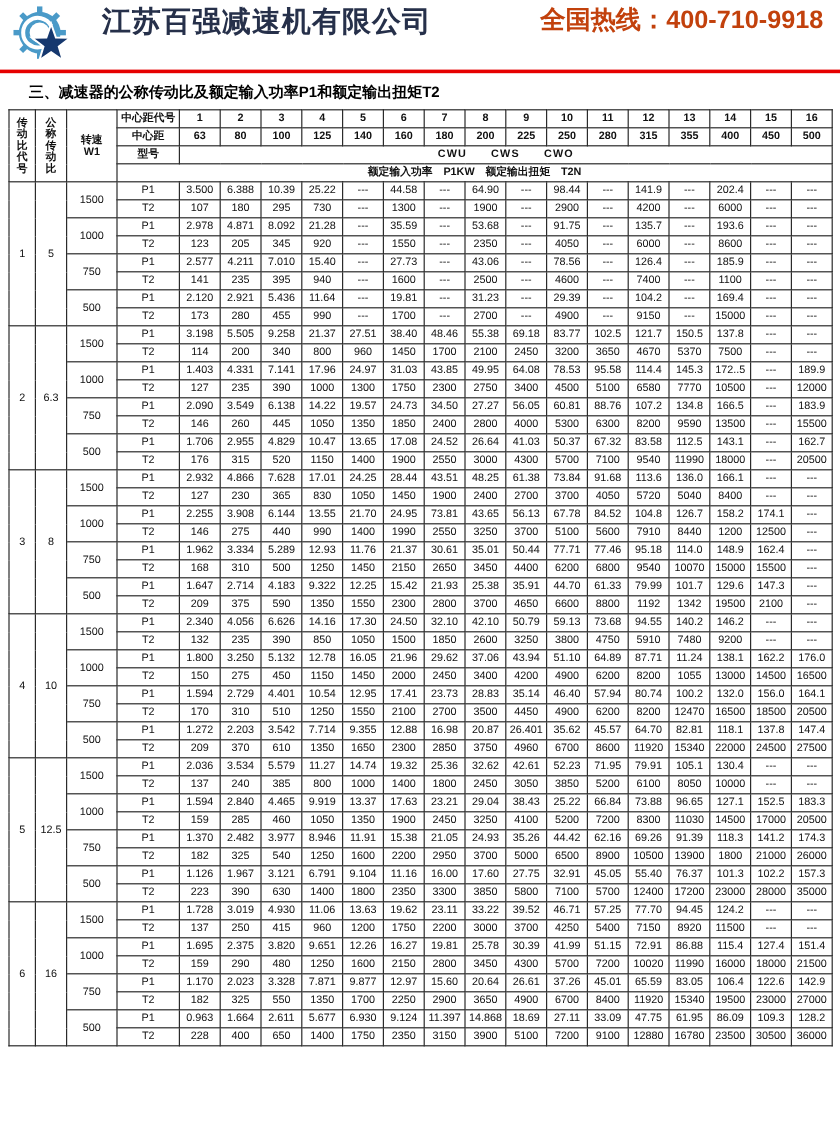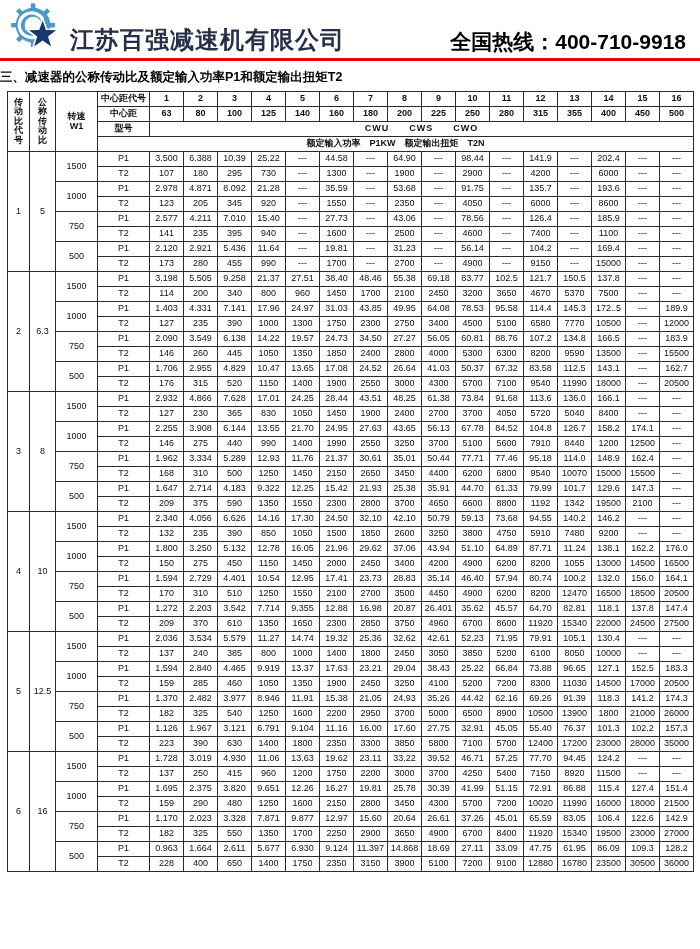--- a/index.html
+++ b/index.html
@@ -3,35 +3,36 @@
 <meta charset="utf-8">
 <style>
   * { box-sizing: border-box; margin: 0; padding: 0; }
   html, body { background: #ffffff; }
   body {
     width: 700px; height: 949px; overflow: hidden;
     font-family: "Liberation Sans", "DejaVu Sans", sans-serif;
     color: #111;
   }
   .topbar {
-    display: flex; align-items: flex-end;
+    display: flex; align-items: flex-start;
     height: 61px; padding: 2px 14px 2px 6px;
     border-bottom: 3px solid #e60000;
     background: #fff;
+    gap: 15px;
   }
   .logo { width: 62px; height: 56px; flex: 0 0 auto; }
   .company {
     font-size: 24px; font-weight: 700; color: #26304a;
     letter-spacing: 1px; margin-left: 2px; white-space: nowrap;
   }
   .hotline {
-    margin-left: auto; color: #000000; font-size: 21px;
+    margin-left: auto; color: #c2410c; font-size: 21px;
     font-weight: 700; white-space: nowrap;
   }
-  .doc-title { font-size: 12.5px; font-weight: 700; padding: 8px 0 5px 0; color: #000; }
+  .doc-title { font-size: 12.5px; font-weight: 700; padding: 8px 0 5px 24px; color: #000; }
   table.spec {
     border-collapse: collapse; table-layout: fixed;
     width: 686px; margin-left: 7px;
   }
   .spec td, .spec th {
     border: 1px solid #2b2b2b;
     text-align: center; vertical-align: middle;
     font-size: 9px; font-weight: 400;
     height: 15px; line-height: 1.05;
     padding: 0; overflow: hidden; white-space: nowrap;
@@ -265,21 +266,21 @@
         <td class="rowlabel">P1</td>
         <td>2.120</td>
         <td>2.921</td>
         <td>5.436</td>
         <td>11.64</td>
         <td>---</td>
         <td>19.81</td>
         <td>---</td>
         <td>31.23</td>
         <td>---</td>
-        <td>56.14</td>
+        <td>29.39</td>
         <td>---</td>
         <td>104.2</td>
         <td>---</td>
         <td>169.4</td>
         <td>---</td>
         <td>---</td>
       </tr>
       <tr>
         <td class="rowlabel">T2</td>
         <td>173</td>
@@ -500,21 +501,21 @@
       </tr>
       <tr>
         <td rowspan="2" class="speed-col">1000</td>
         <td class="rowlabel">P1</td>
         <td>2.255</td>
         <td>3.908</td>
         <td>6.144</td>
         <td>13.55</td>
         <td>21.70</td>
         <td>24.95</td>
-        <td>27.63</td>
+        <td>73.81</td>
         <td>43.65</td>
         <td>56.13</td>
         <td>67.78</td>
         <td>84.52</td>
         <td>104.8</td>
         <td>126.7</td>
         <td>158.2</td>
         <td>174.1</td>
         <td>---</td>
       </tr>

